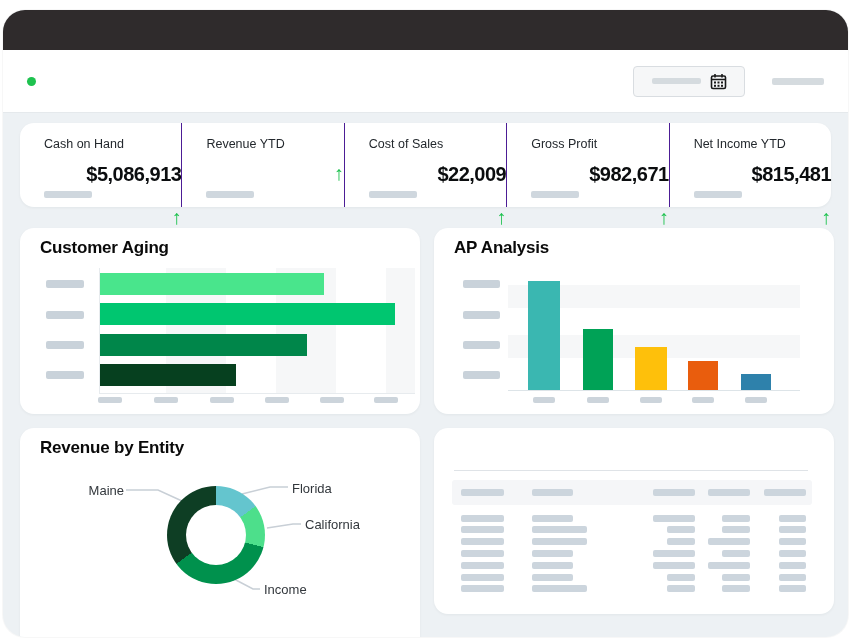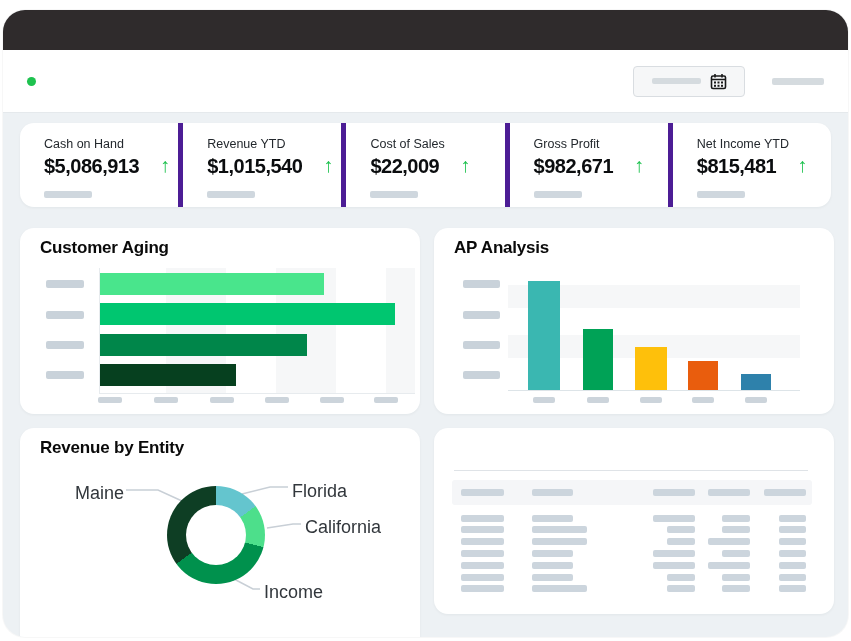--- a/index.html
+++ b/index.html
@@ -18,23 +18,23 @@
   .ph-date{width:49px;height:6px;background:#d5dbdf;}
   .ph-right{width:52px;height:7px;background:#d5dbdf;}
 
   .card{position:absolute;background:#fff;border-radius:14px;box-shadow:0 1px 3px rgba(25,35,45,.05);}
   .card h2{position:absolute;left:20px;top:10px;margin:0;font-size:17px;font-weight:800;
            color:#0a0a0a;letter-spacing:-.2px;}
 
   
   .kpi-row{left:17px;top:113px;width:811px;height:84px;display:flex;}
   .kpi{flex:1 1 0;position:relative;padding:14px 0 0 24px;box-sizing:border-box;}
-  .kpi + .kpi{border-left:5px solid #4c1d95;}
-  .kpi-label{font-size:12.5px;color:#23282d;margin-bottom:4px;}
-  .kpi-value-row{display:flex;align-items:flex-start;gap:21px;}
+  .kpi + .kpi{border-left:1px solid #4c1d95;}
+  .kpi-label{font-size:12.5px;color:#23282d;margin-bottom:12px;}
+  .kpi-value-row{display:flex;align-items:flex-end;gap:21px;flex-direction:column;}
   .kpi-value{font-size:20px;font-weight:800;color:#0b0d0f;letter-spacing:-.5px;}
   .kpi-arrow{color:#1ec24f;font-size:20px;font-weight:800;line-height:1;}
   .kpi-ph{position:absolute;left:24px;bottom:9px;width:48px;height:7px;}
 
   
   .ca-card{left:17px;top:218px;width:400px;height:186px;}
   .ap-card{left:431px;top:218px;width:400px;height:186px;}
   .re-card{left:17px;top:418px;width:400px;height:222px;}
   .is-card{left:431px;top:418px;width:400px;height:186px;}
 
@@ -49,21 +49,21 @@
 
   .ap-plot{position:absolute;left:74px;top:53px;width:292px;height:109px;
            border-bottom:1px solid #dde4e8;
            background:linear-gradient(180deg,#fff 0 4px,#f6f7f8 4px 27px,#fff 27px 54px,
                       #f6f7f8 54px 77px,#fff 77px 100%);}
   .ap-bar{position:absolute;bottom:0;}
 
   .donut{position:absolute;left:147px;top:58px;width:98px;height:98px;border-radius:50%;cursor:pointer;}
   .donut::after{content:"";position:absolute;left:19px;top:19px;width:60px;height:60px;
                 border-radius:50%;background:#fff;}
-  .donut-label{position:absolute;font-size:18px;color:#32373c;white-space:nowrap;}
+  .donut-label{position:absolute;font-size:13px;color:#32373c;white-space:nowrap;}
   .lbl-maine{right:296px;top:55px;}
   .lbl-florida{left:272px;top:53px;}
   .lbl-california{left:285px;top:89px;}
   .lbl-texas{left:244px;top:154px;}
   .leader-svg{position:absolute;left:0;top:0;pointer-events:none;}
 
   .is-rule{position:absolute;left:20px;top:42px;width:354px;height:1px;background:#dfe3e7;}
   .is-head{position:absolute;left:18px;top:52px;width:360px;height:25px;background:#f5f6f8;border-radius:3px;}
   .is-pill{position:absolute;background:#ccd5dd;border-radius:2px;height:7px;}
 </style>
@@ -103,21 +103,20 @@
         <div class="kpi-label">Cash on Hand</div>
         <div class="kpi-value-row">
             <span class="kpi-value">$5,086,913</span>
             <span class="kpi-arrow">↑</span>
           </div>
         <span class="ph kpi-ph"></span>
       </div>
       <div class="kpi">
         <div class="kpi-label">Revenue YTD</div>
         <div class="kpi-value-row">
-            <span class="kpi-value">$1,015,540</span>
             <span class="kpi-arrow">↑</span>
           </div>
         <span class="ph kpi-ph"></span>
       </div>
       <div class="kpi">
         <div class="kpi-label">Cost of Sales</div>
         <div class="kpi-value-row">
             <span class="kpi-value">$22,009</span>
             <span class="kpi-arrow">↑</span>
           </div>

